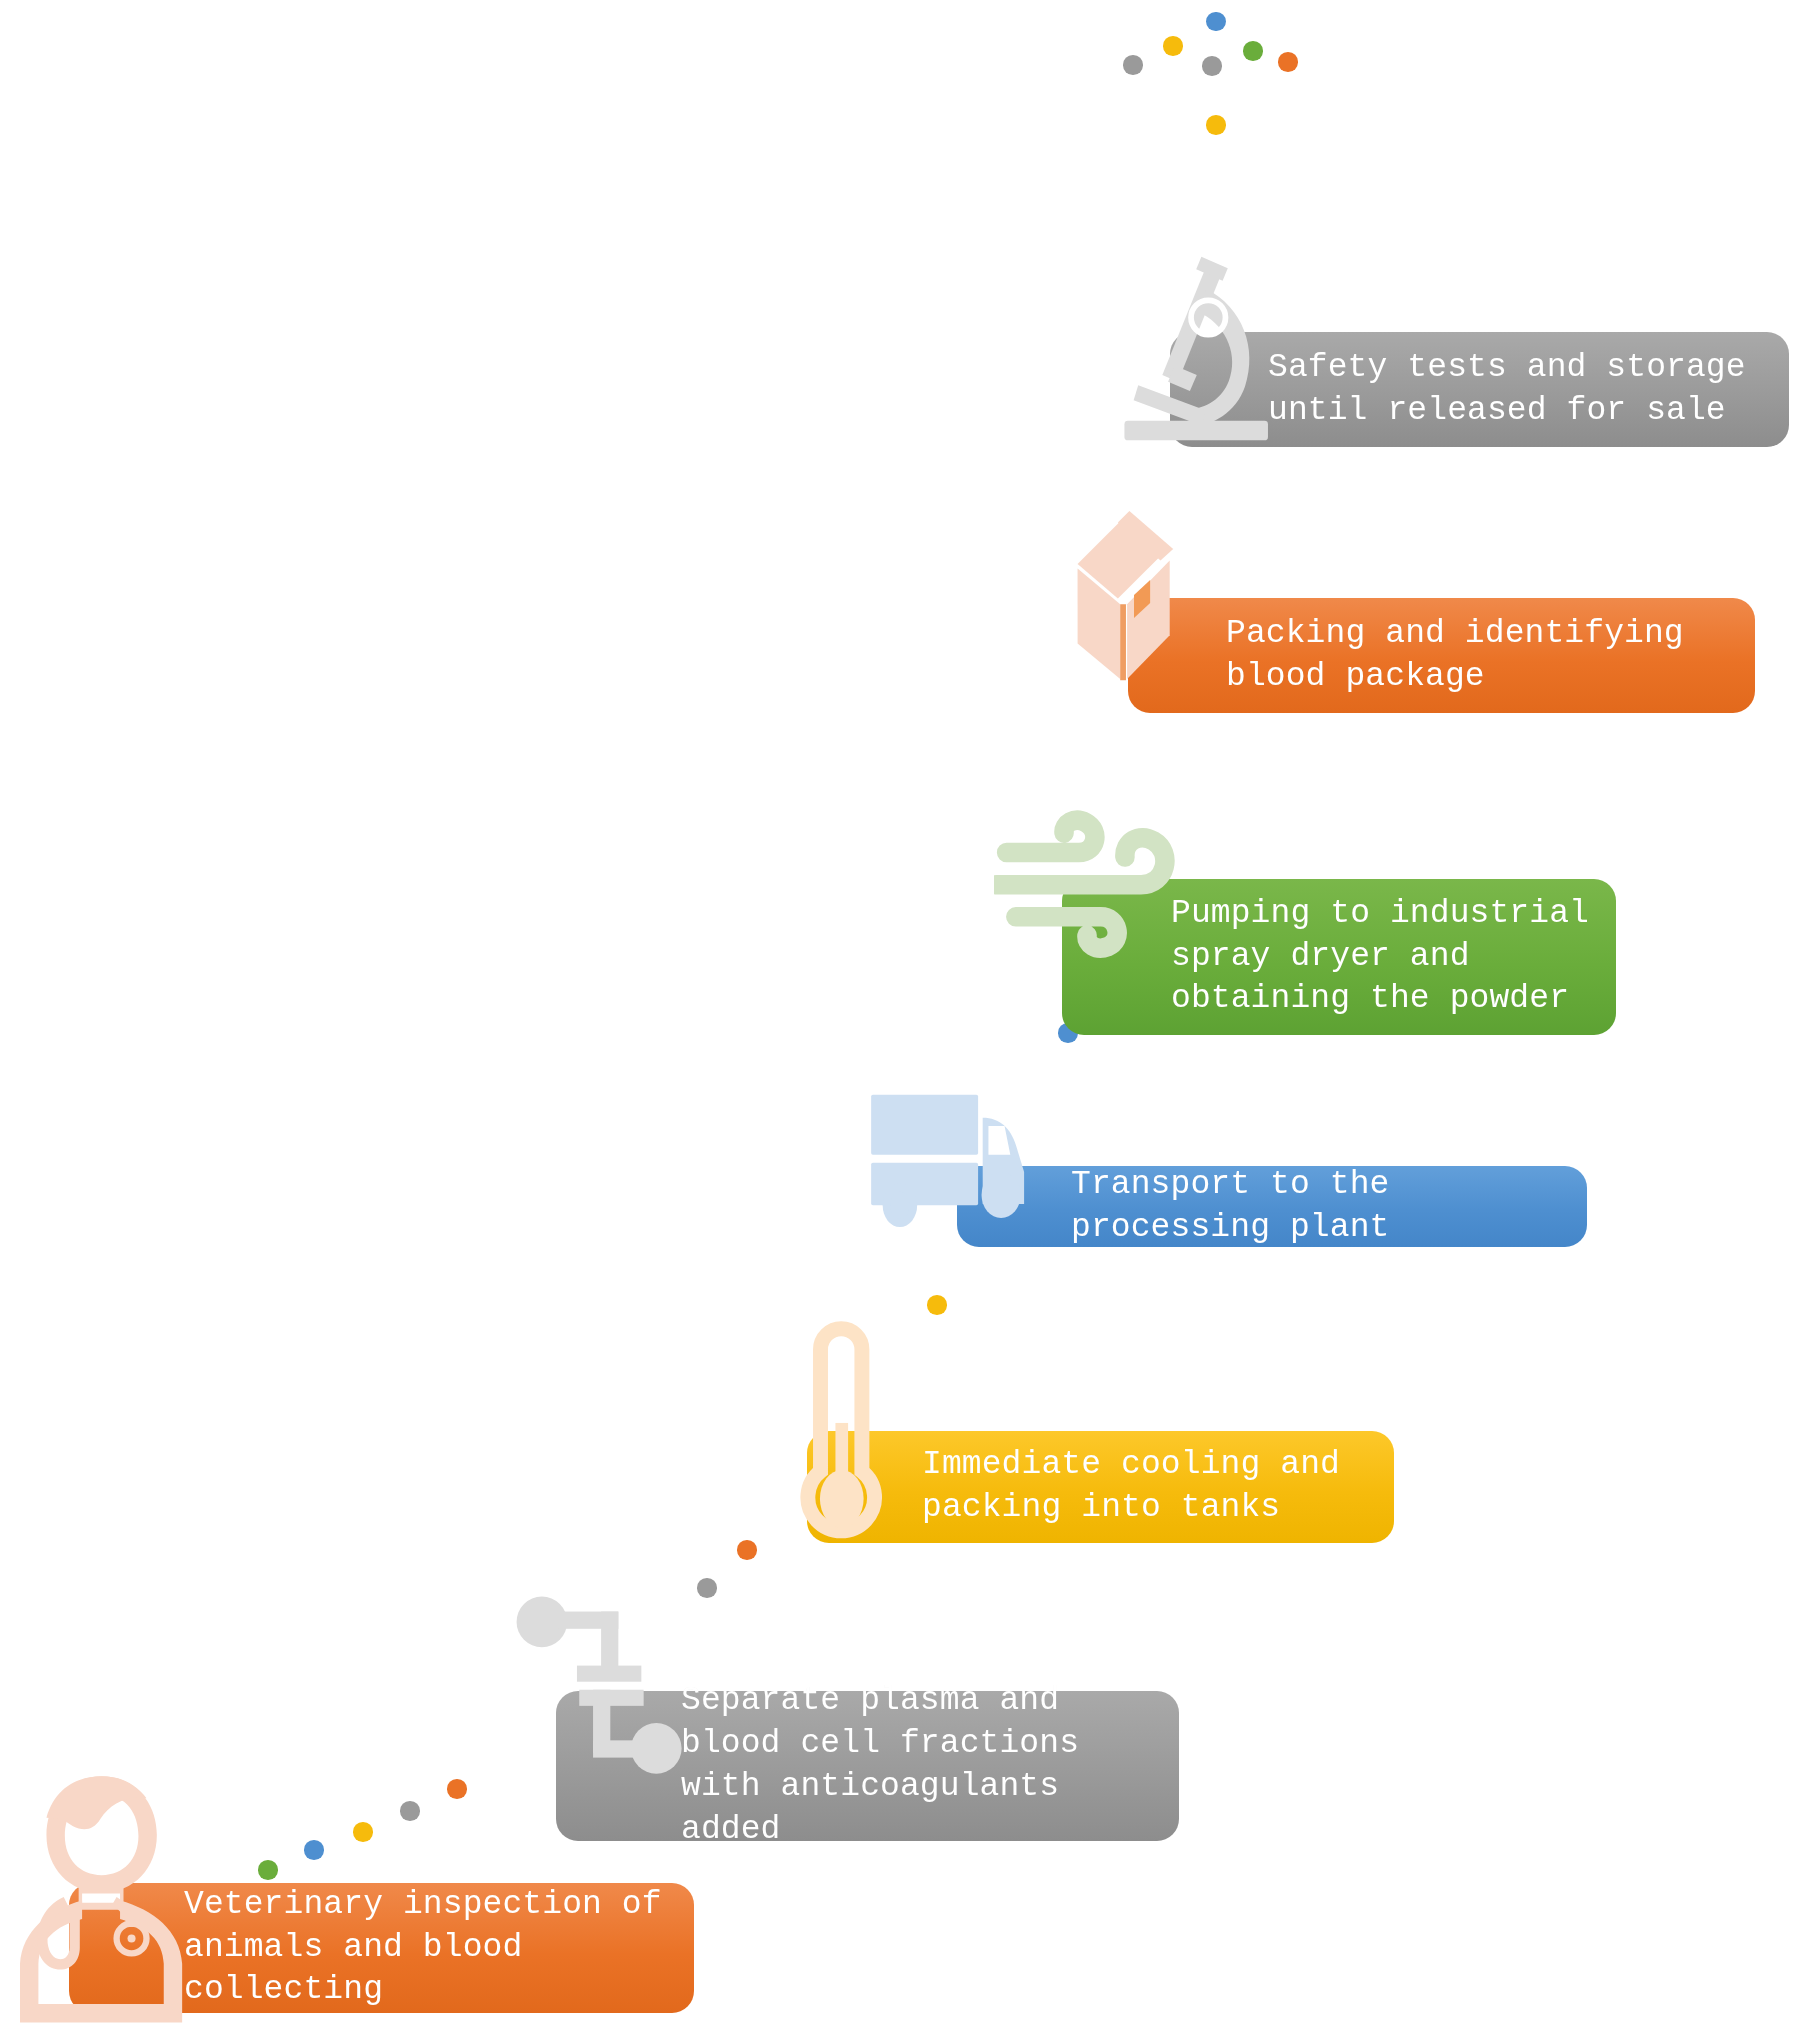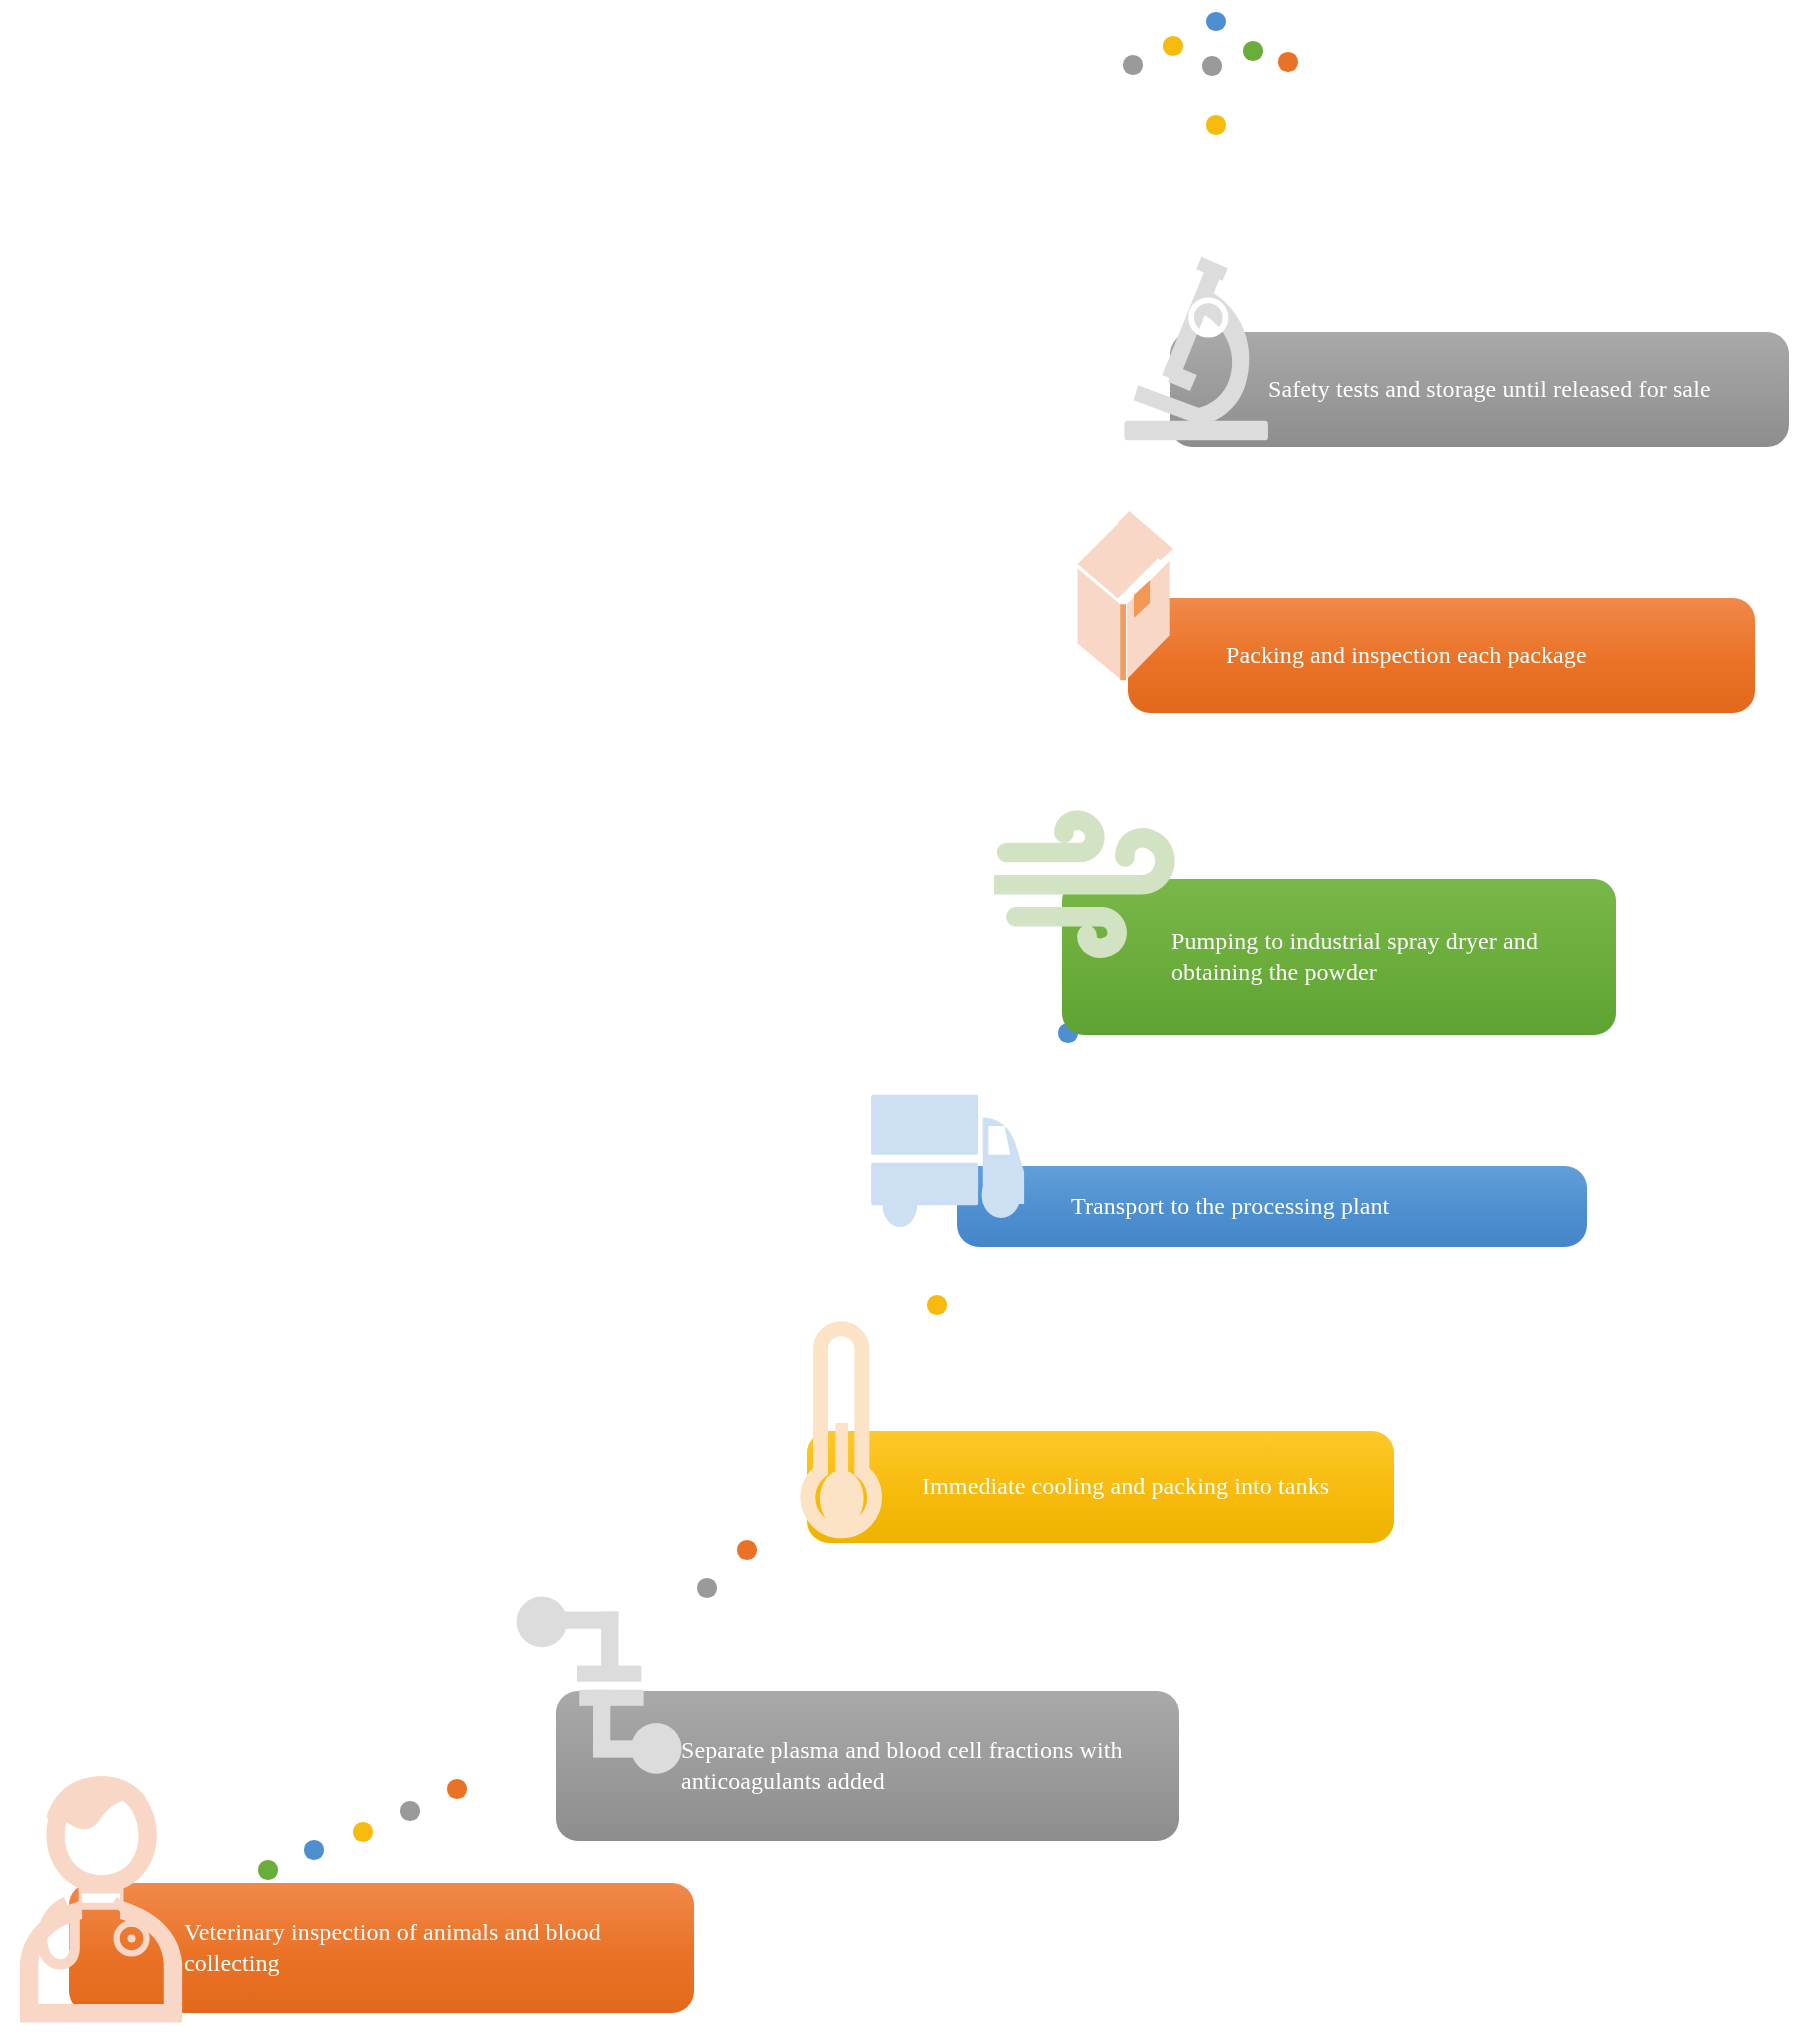--- a/index.html
+++ b/index.html
@@ -13,25 +13,26 @@
   .bar{
     position:absolute;
     border-radius:22px;
     box-sizing:border-box;
     display:flex;align-items:center;
     color:#ffffff;
     z-index:3;
   }
   .bar .label{
     display:block;
-    font-size:24px;
+    font-size:33px;
     line-height:1.30;
     letter-spacing:0.1px;
     padding-left:0;
     text-shadow:0 0 0.6px rgba(0,0,0,.07);
+    font-family:Liberation Mono, monospace;
   }
   .bar.gray   {background:linear-gradient(180deg,#a9a9a9 0%, #9a9a9a 55%, #8d8d8d 100%);}
   .bar.orange {background:linear-gradient(180deg,#f0894a 0%, #ea7226 55%, #e2691c 100%);}
   .bar.green  {background:linear-gradient(180deg,#7ab74a 0%, #6aad3b 55%, #5da233 100%);}
   .bar.blue   {background:linear-gradient(180deg,#629fda 0%, #4e8fd0 55%, #4486c9 100%);}
   .bar.yellow {background:linear-gradient(180deg,#fbc game 0%, #f5bd10 100%);}
   .bar.yellow {background:linear-gradient(180deg,#fdc82a 0%, #f6bb0c 55%, #efb400 100%);}
 
   
   .icon{position:absolute;z-index:4;pointer-events:none;}
@@ -95,21 +96,21 @@
 
         <path d="M92 188 L166 112 L166 242 L92 318 Z"></path>
 
         <rect x="80" y="188" width="10" height="132" fill="#ef9d62"></rect>
 
         <path d="M104 172 L132 146 L132 186 L104 212 Z" fill="#f29a55"></path>
       </g>
     </svg>
   </div>
   <div class="bar orange" style="left:1128px;top:598px;width:627px;height:115px;padding:0 26.5px 0 98px;">
-    <span class="label">Packing and inspection each package</span>
+    <span class="label">Packing and identifying blood package</span>
   </div>
 
   <div class="icon" style="left:994px;top:804px;width:201px;height:190px;">
     <svg viewBox="0 0 350 330" width="201" height="190">
       <g fill="none" stroke="#d2e3c4" stroke-width="34" stroke-linecap="round">
 
         <path d="M22 84 H148 C178 84 186 46 160 32 C140 21 120 34 122 50"></path>
 
         <path d="M4 140 H256 C300 140 312 84 278 64 C252 49 226 66 228 92"></path>
 

